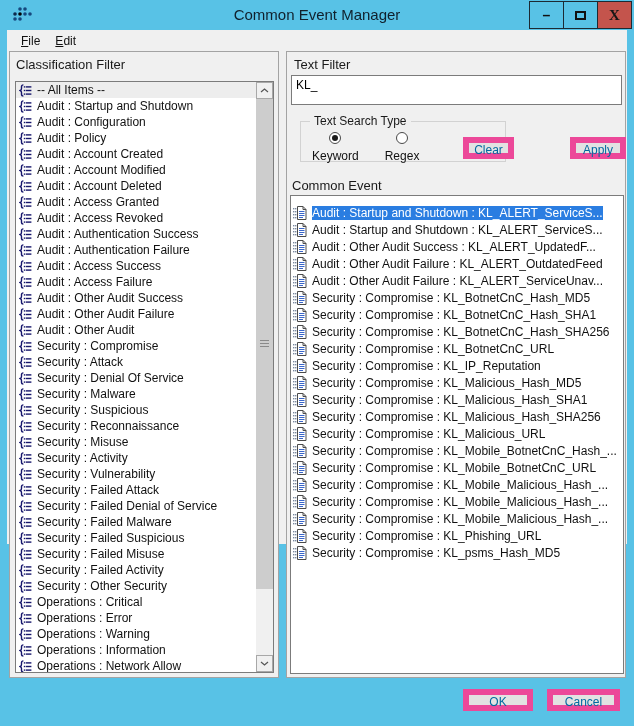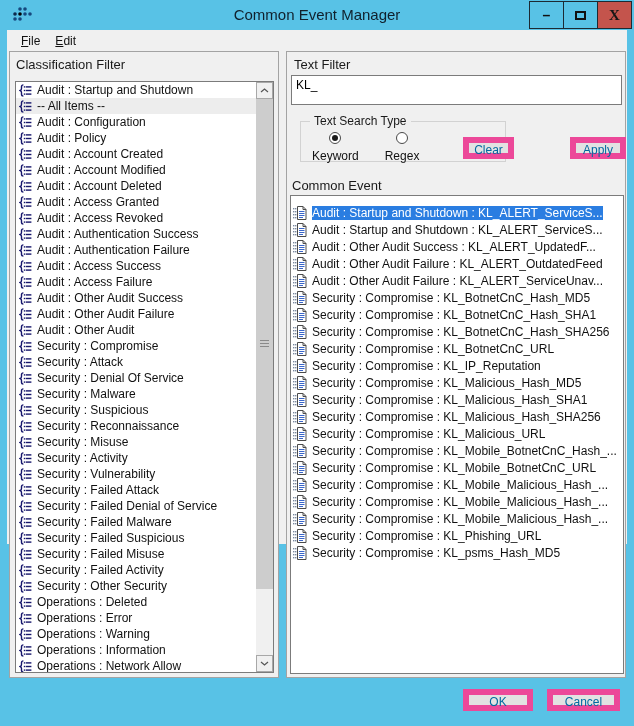--- a/index.html
+++ b/index.html
@@ -113,54 +113,54 @@
         <span class="menu-item">
           <span><span style="text-decoration: underline;">E</span>dit</span>
         </span>
 
     </div>
 
     <div class="panel panel-left">
       <span class="panel-title" style="left:6px;top:5px;">Classification Filter</span>
       <div class="listbox cls-list">
 
+          <div class="row selected">
+            <span class="cicon">
+              <svg width="13" height="13" viewBox="0 0 13 13">
+                <path d="M4.4 0.9 Q2.5 0.9 2.5 2.7 L2.5 4.4 Q2.5 6 1.1 6.5 Q2.5 7 2.5 8.6 L2.5 10.3 Q2.5 12.1 4.4 12.1" fill="none" stroke="#16166b" stroke-width="1.4"></path>
+                <g fill="#16166b">
+                  <rect x="4.8" y="2.2" width="1.6" height="1.4"></rect>
+                  <rect x="7.0" y="2.2" width="5.4" height="1.4"></rect>
+                  <rect x="4.8" y="5.8" width="1.6" height="1.4"></rect>
+                  <rect x="7.0" y="5.8" width="5.4" height="1.4"></rect>
+                  <rect x="4.8" y="9.4" width="1.6" height="1.4"></rect>
+                  <rect x="7.0" y="9.4" width="5.4" height="1.4"></rect>
+                </g>
+              </svg>
+            </span>
+            <span class="rlabel">-- All Items --</span>
+          </div>
+
           <div class="row">
             <span class="cicon">
               <svg width="13" height="13" viewBox="0 0 13 13">
                 <path d="M4.4 0.9 Q2.5 0.9 2.5 2.7 L2.5 4.4 Q2.5 6 1.1 6.5 Q2.5 7 2.5 8.6 L2.5 10.3 Q2.5 12.1 4.4 12.1" fill="none" stroke="#16166b" stroke-width="1.4"></path>
                 <g fill="#16166b">
                   <rect x="4.8" y="2.2" width="1.6" height="1.4"></rect>
                   <rect x="7.0" y="2.2" width="5.4" height="1.4"></rect>
                   <rect x="4.8" y="5.8" width="1.6" height="1.4"></rect>
                   <rect x="7.0" y="5.8" width="5.4" height="1.4"></rect>
                   <rect x="4.8" y="9.4" width="1.6" height="1.4"></rect>
                   <rect x="7.0" y="9.4" width="5.4" height="1.4"></rect>
                 </g>
               </svg>
             </span>
             <span class="rlabel">Audit : Startup and Shutdown</span>
           </div>
 
-          <div class="row selected">
-            <span class="cicon">
-              <svg width="13" height="13" viewBox="0 0 13 13">
-                <path d="M4.4 0.9 Q2.5 0.9 2.5 2.7 L2.5 4.4 Q2.5 6 1.1 6.5 Q2.5 7 2.5 8.6 L2.5 10.3 Q2.5 12.1 4.4 12.1" fill="none" stroke="#16166b" stroke-width="1.4"></path>
-                <g fill="#16166b">
-                  <rect x="4.8" y="2.2" width="1.6" height="1.4"></rect>
-                  <rect x="7.0" y="2.2" width="5.4" height="1.4"></rect>
-                  <rect x="4.8" y="5.8" width="1.6" height="1.4"></rect>
-                  <rect x="7.0" y="5.8" width="5.4" height="1.4"></rect>
-                  <rect x="4.8" y="9.4" width="1.6" height="1.4"></rect>
-                  <rect x="7.0" y="9.4" width="5.4" height="1.4"></rect>
-                </g>
-              </svg>
-            </span>
-            <span class="rlabel">-- All Items --</span>
-          </div>
-
           <div class="row">
             <span class="cicon">
               <svg width="13" height="13" viewBox="0 0 13 13">
                 <path d="M4.4 0.9 Q2.5 0.9 2.5 2.7 L2.5 4.4 Q2.5 6 1.1 6.5 Q2.5 7 2.5 8.6 L2.5 10.3 Q2.5 12.1 4.4 12.1" fill="none" stroke="#16166b" stroke-width="1.4"></path>
                 <g fill="#16166b">
                   <rect x="4.8" y="2.2" width="1.6" height="1.4"></rect>
                   <rect x="7.0" y="2.2" width="5.4" height="1.4"></rect>
                   <rect x="4.8" y="5.8" width="1.6" height="1.4"></rect>
                   <rect x="7.0" y="5.8" width="5.4" height="1.4"></rect>
                   <rect x="4.8" y="9.4" width="1.6" height="1.4"></rect>
@@ -671,21 +671,21 @@
                 <g fill="#16166b">
                   <rect x="4.8" y="2.2" width="1.6" height="1.4"></rect>
                   <rect x="7.0" y="2.2" width="5.4" height="1.4"></rect>
                   <rect x="4.8" y="5.8" width="1.6" height="1.4"></rect>
                   <rect x="7.0" y="5.8" width="5.4" height="1.4"></rect>
                   <rect x="4.8" y="9.4" width="1.6" height="1.4"></rect>
                   <rect x="7.0" y="9.4" width="5.4" height="1.4"></rect>
                 </g>
               </svg>
             </span>
-            <span class="rlabel">Operations : Deleted</span>
+            <span class="rlabel">Operations : Critical</span>
           </div>
 
           <div class="row">
             <span class="cicon">
               <svg width="13" height="13" viewBox="0 0 13 13">
                 <path d="M4.4 0.9 Q2.5 0.9 2.5 2.7 L2.5 4.4 Q2.5 6 1.1 6.5 Q2.5 7 2.5 8.6 L2.5 10.3 Q2.5 12.1 4.4 12.1" fill="none" stroke="#16166b" stroke-width="1.4"></path>
                 <g fill="#16166b">
                   <rect x="4.8" y="2.2" width="1.6" height="1.4"></rect>
                   <rect x="7.0" y="2.2" width="5.4" height="1.4"></rect>
                   <rect x="4.8" y="5.8" width="1.6" height="1.4"></rect>

